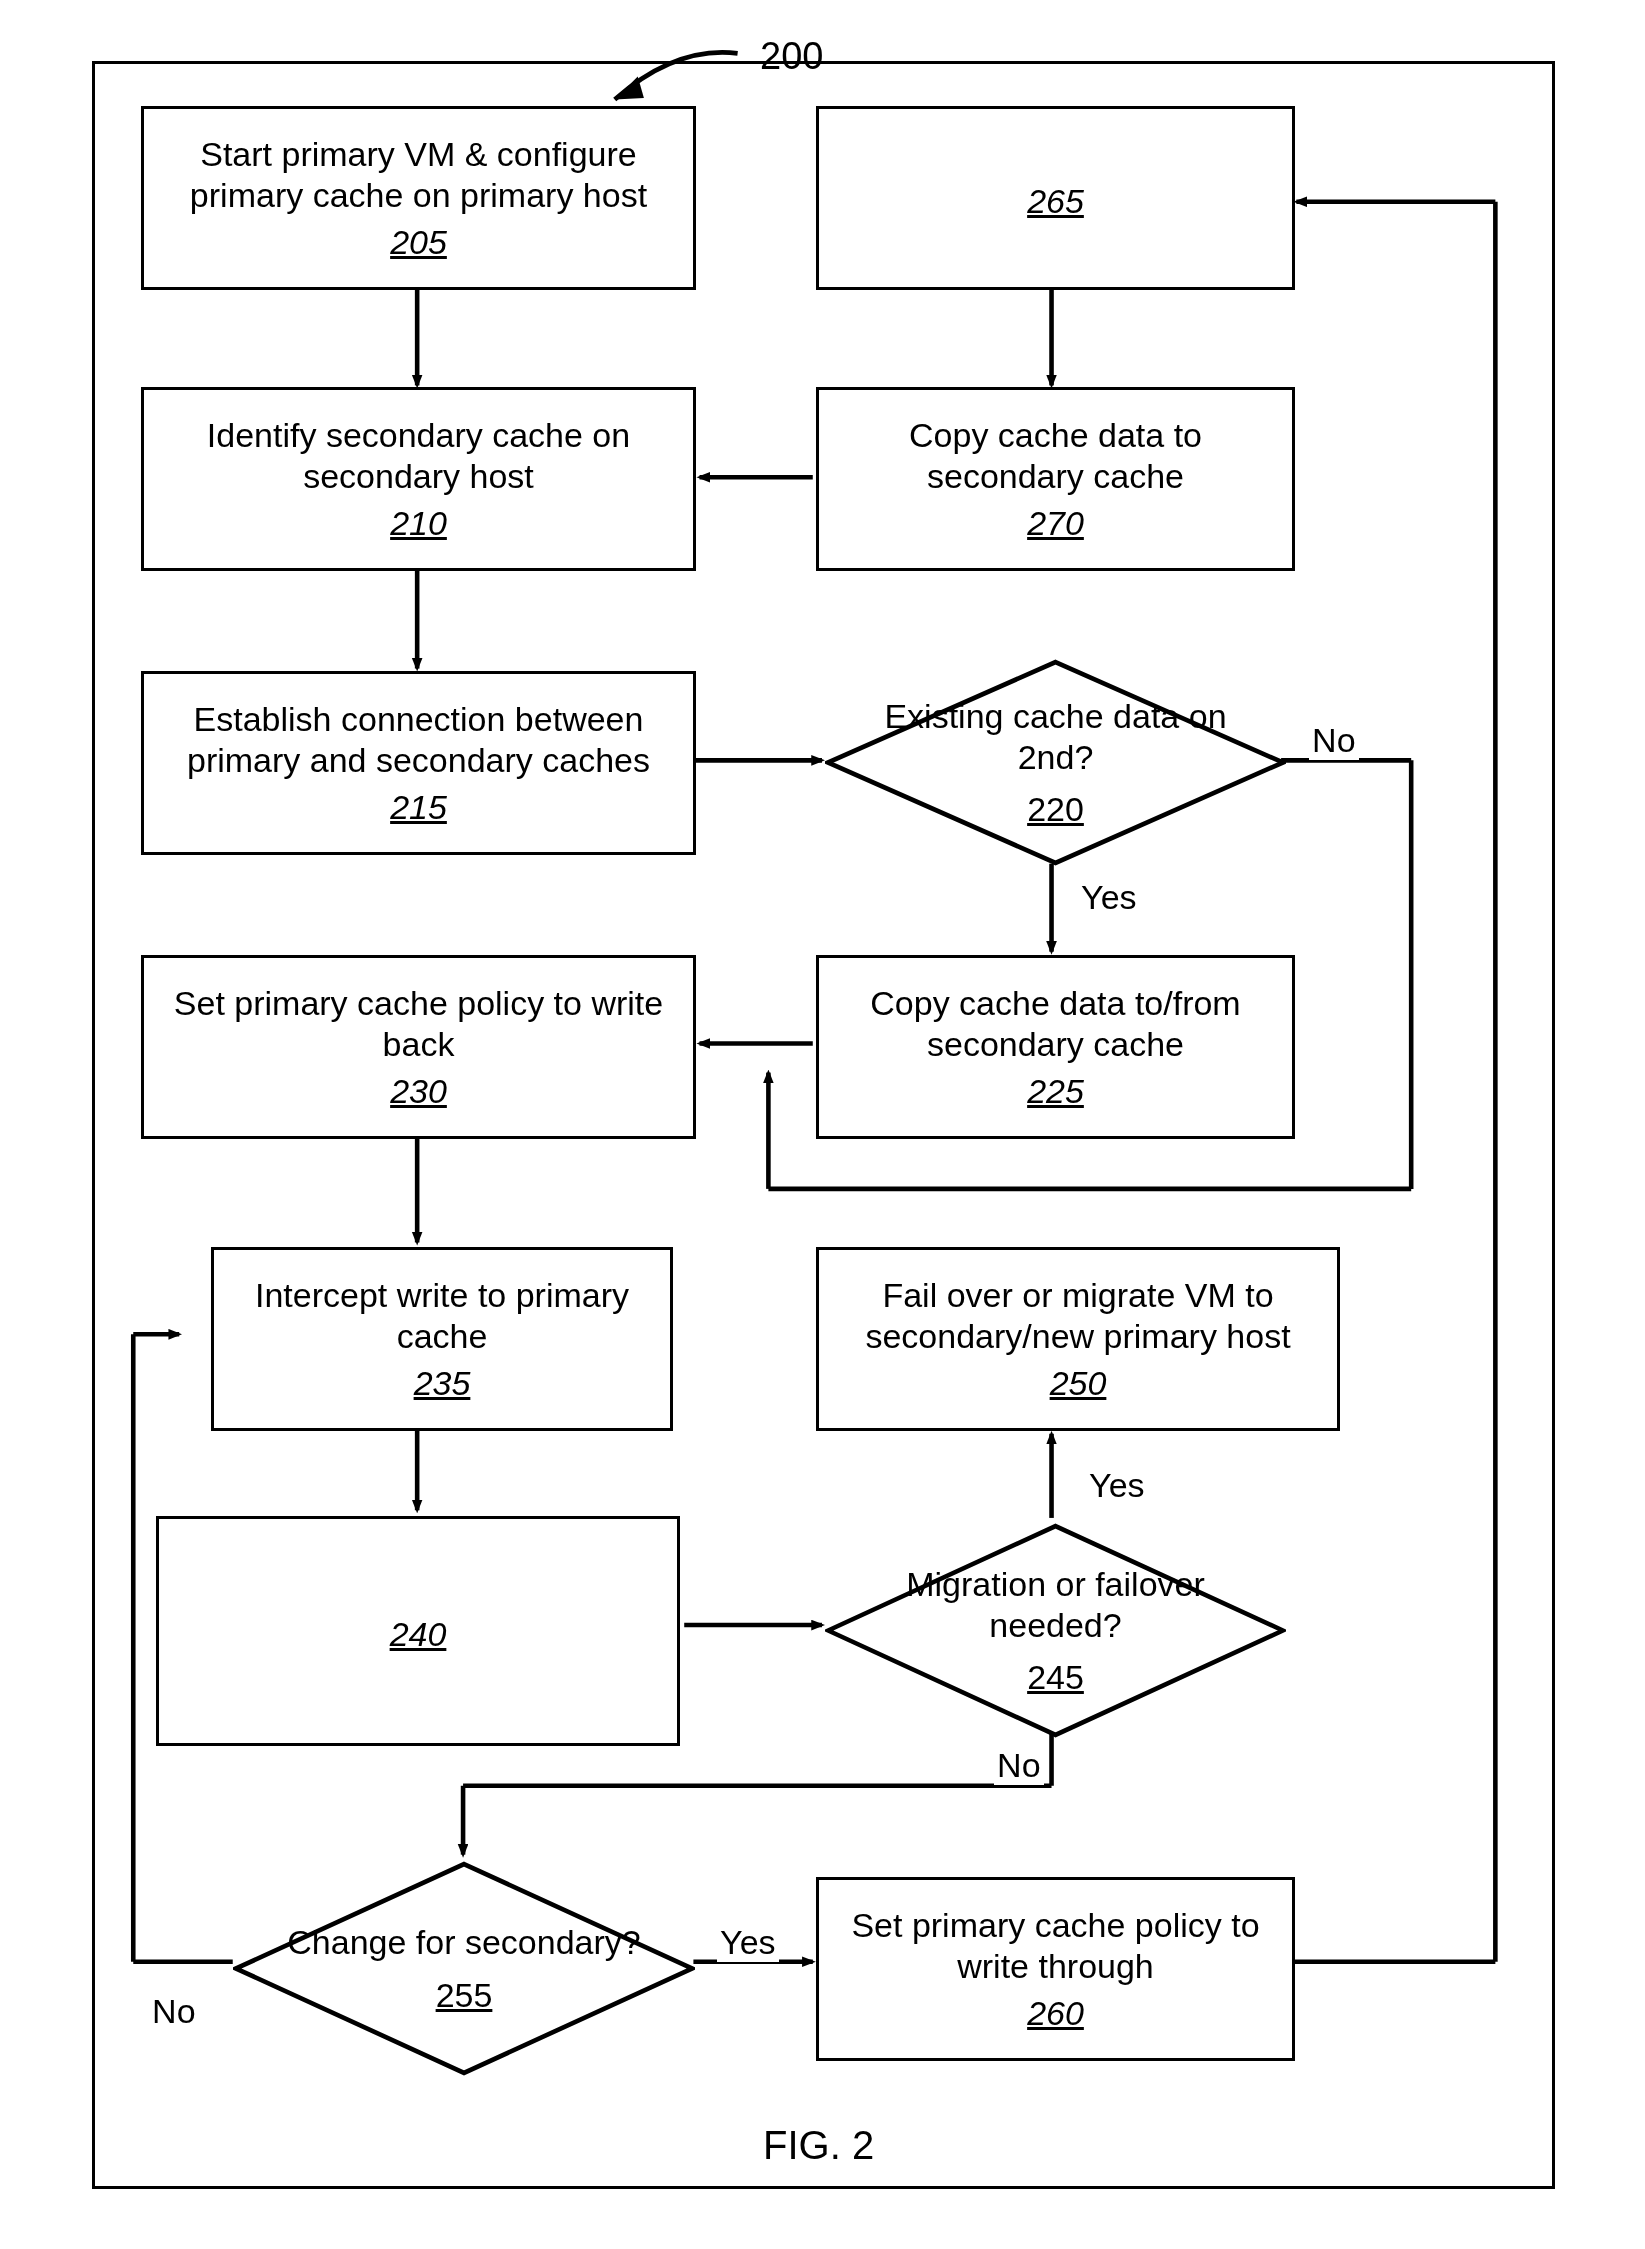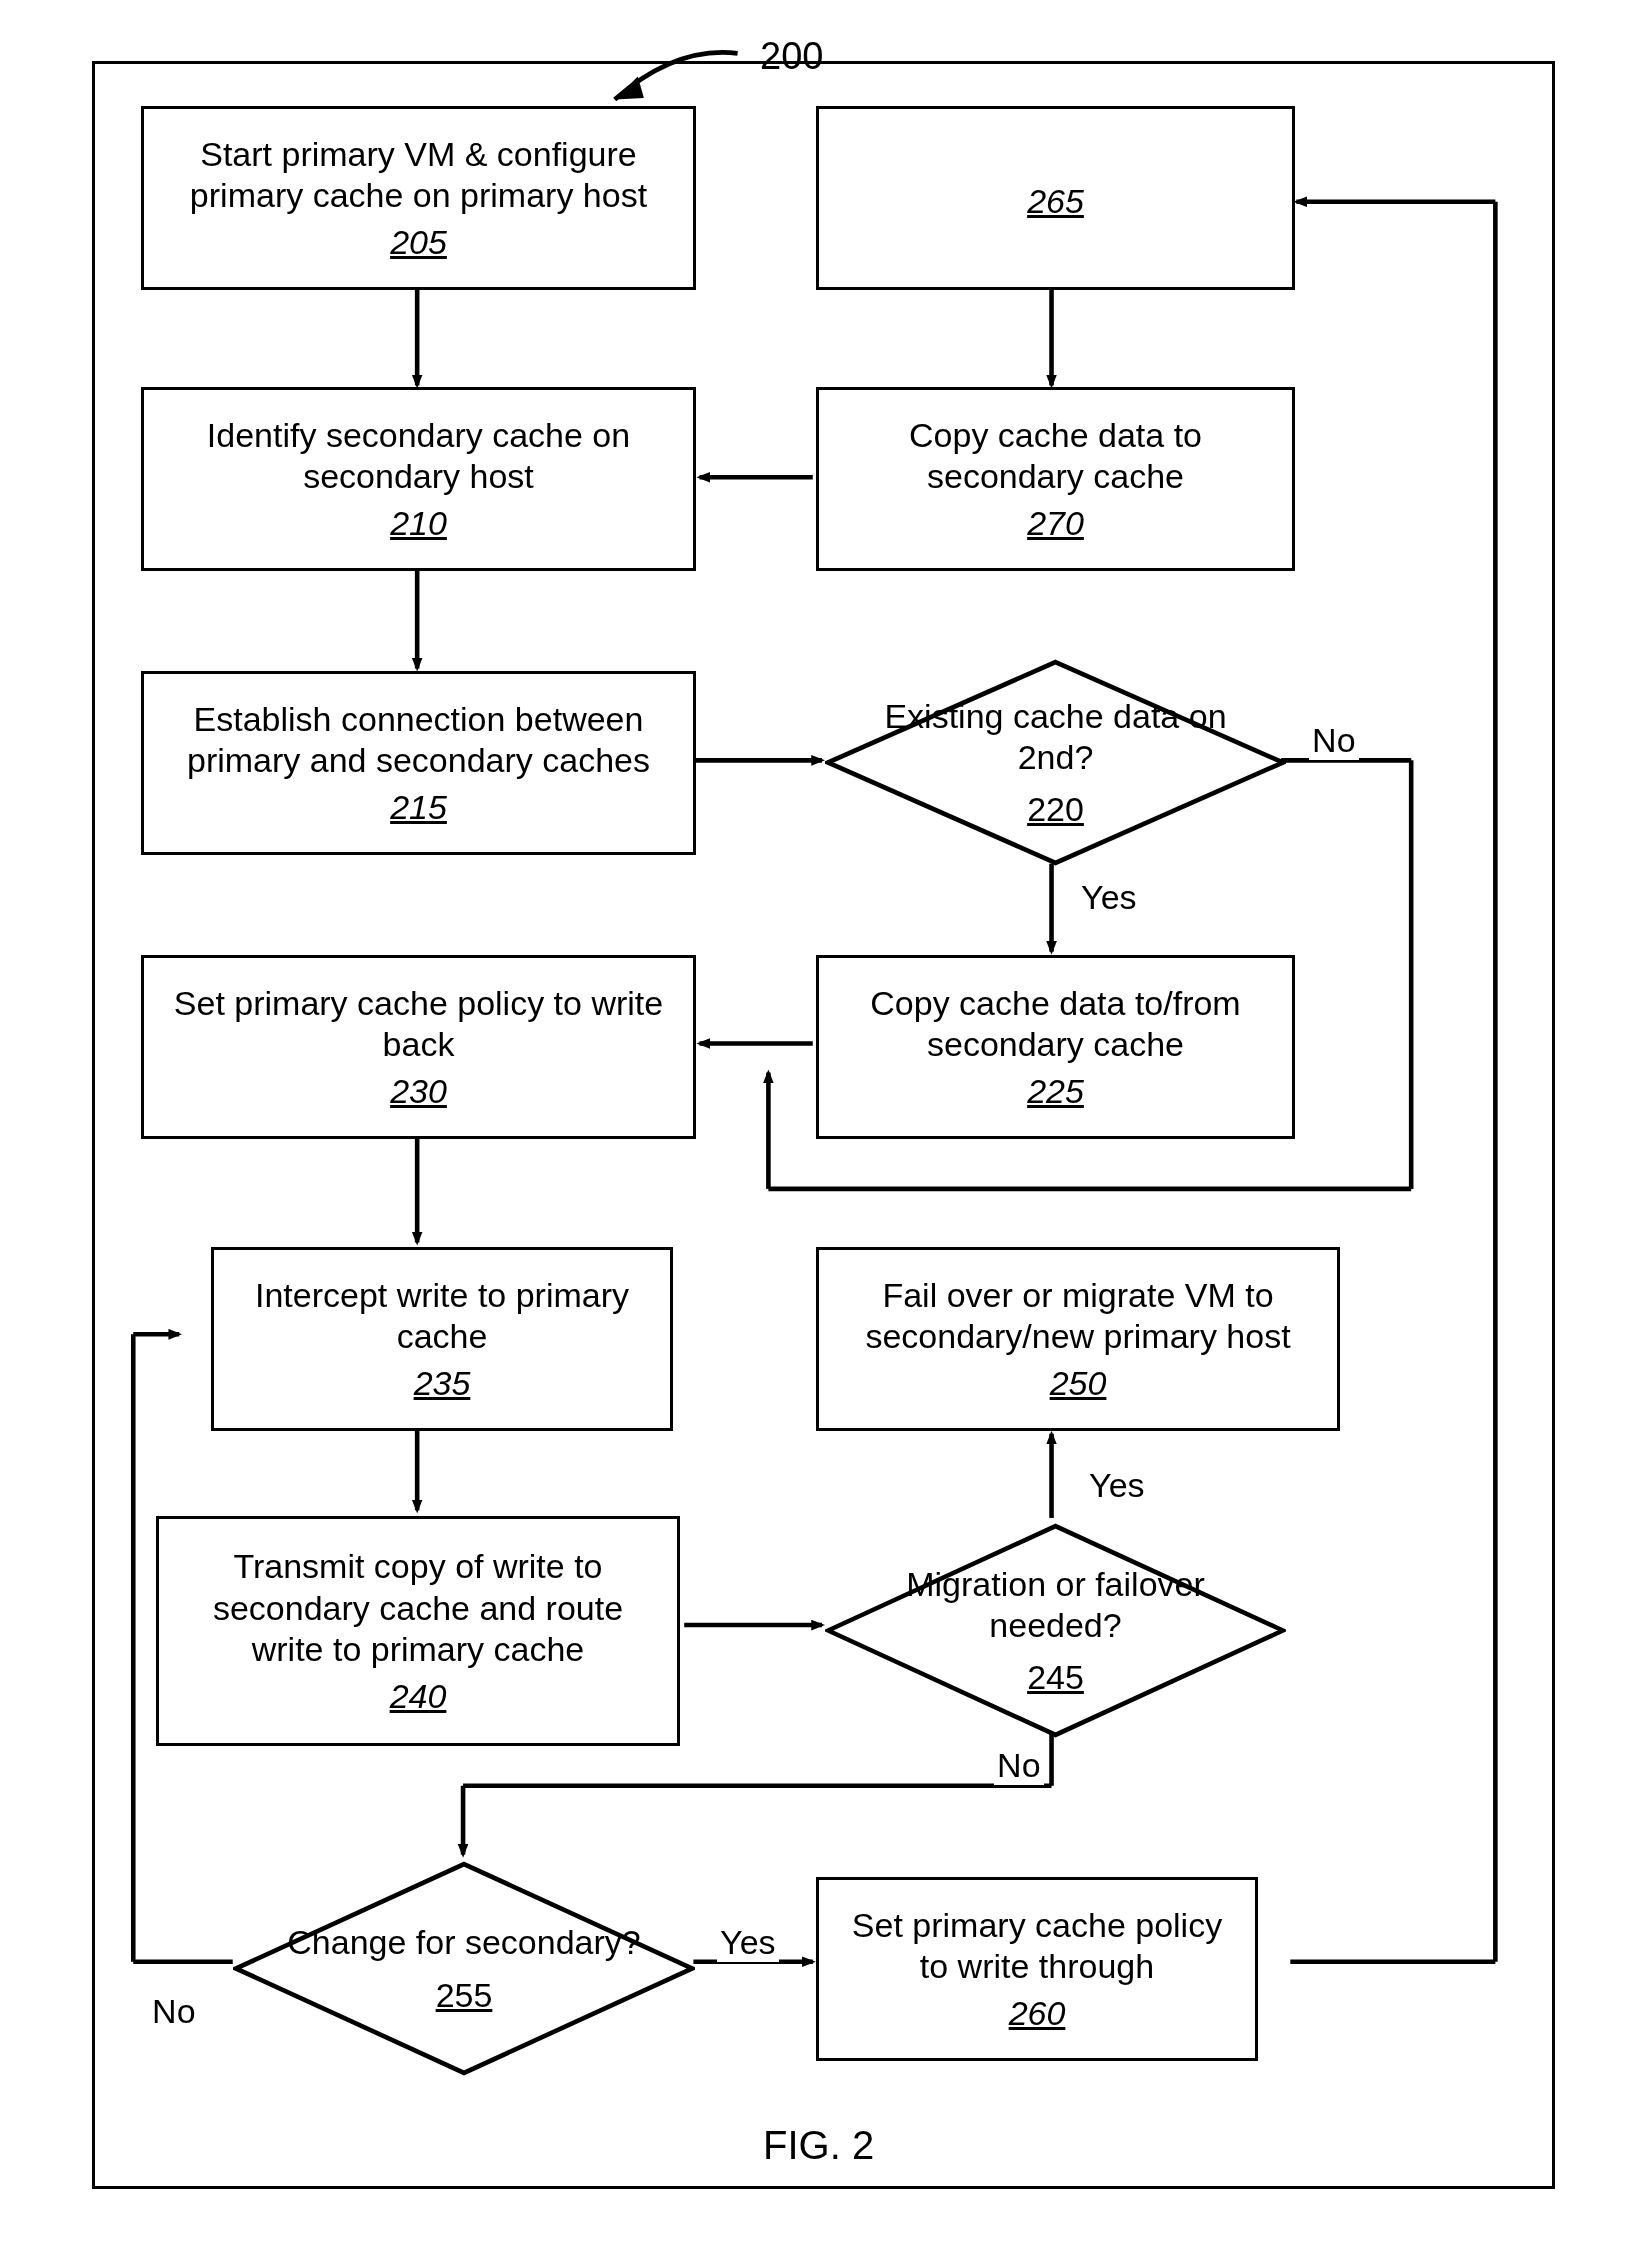--- a/index.html
+++ b/index.html
@@ -209,21 +209,20 @@
       <div class="text">Intercept write to primary cache</div>
       <div class="ref">235</div>
     </div>
 
     <div class="box" style="left:721px; top:1183px; width:524px; height:184px;">
       <div class="text">Fail over or migrate VM to secondary/new primary host</div>
       <div class="ref">250</div>
     </div>
 
     <div class="box" style="left:61px; top:1452px; width:524px; height:230px;">
-      <div class="text">Transmit copy of write to secondary cache and route write to primary cache</div>
       <div class="ref">240</div>
     </div>
 
     <div class="diamond-wrap" style="left:730px; top:1459px; width:461px; height:215px;">
       <div class="diamond">
           <svg viewBox="0 0 600 280" preserveAspectRatio="none">
             <polygon points="300,4 596,140 300,276 4,140" fill="#fff" stroke="#000" stroke-width="6"></polygon>
           </svg>
         </div>
       <div class="diamond-content">
@@ -237,21 +236,21 @@
           <svg viewBox="0 0 602 280" preserveAspectRatio="none">
             <polygon points="301,4 598,140 301,276 4,140" fill="#fff" stroke="#000" stroke-width="6"></polygon>
           </svg>
         </div>
       <div class="diamond-content">
         <div class="text">Change for secondary?</div>
         <div class="ref">255</div>
       </div>
     </div>
 
-    <div class="box" style="left:721px; top:1813px; width:442px; height:184px;">
+    <div class="box" style="left:721px; top:1813px; width:479px; height:184px;">
       <div class="text">Set primary cache policy to write through</div>
       <div class="ref">260</div>
     </div>
 
     <div class="label" style="left:1214px; top:657px;">No</div>
     <div class="label" style="left:983px; top:814px;">Yes</div>
     <div class="label" style="left:991px; top:1402px;">Yes</div>
     <div class="label" style="left:899px; top:1682px;">No</div>
     <div class="label" style="left:622px; top:1859px;">Yes</div>
     <div class="label" style="left:54px; top:1928px;">No</div>

